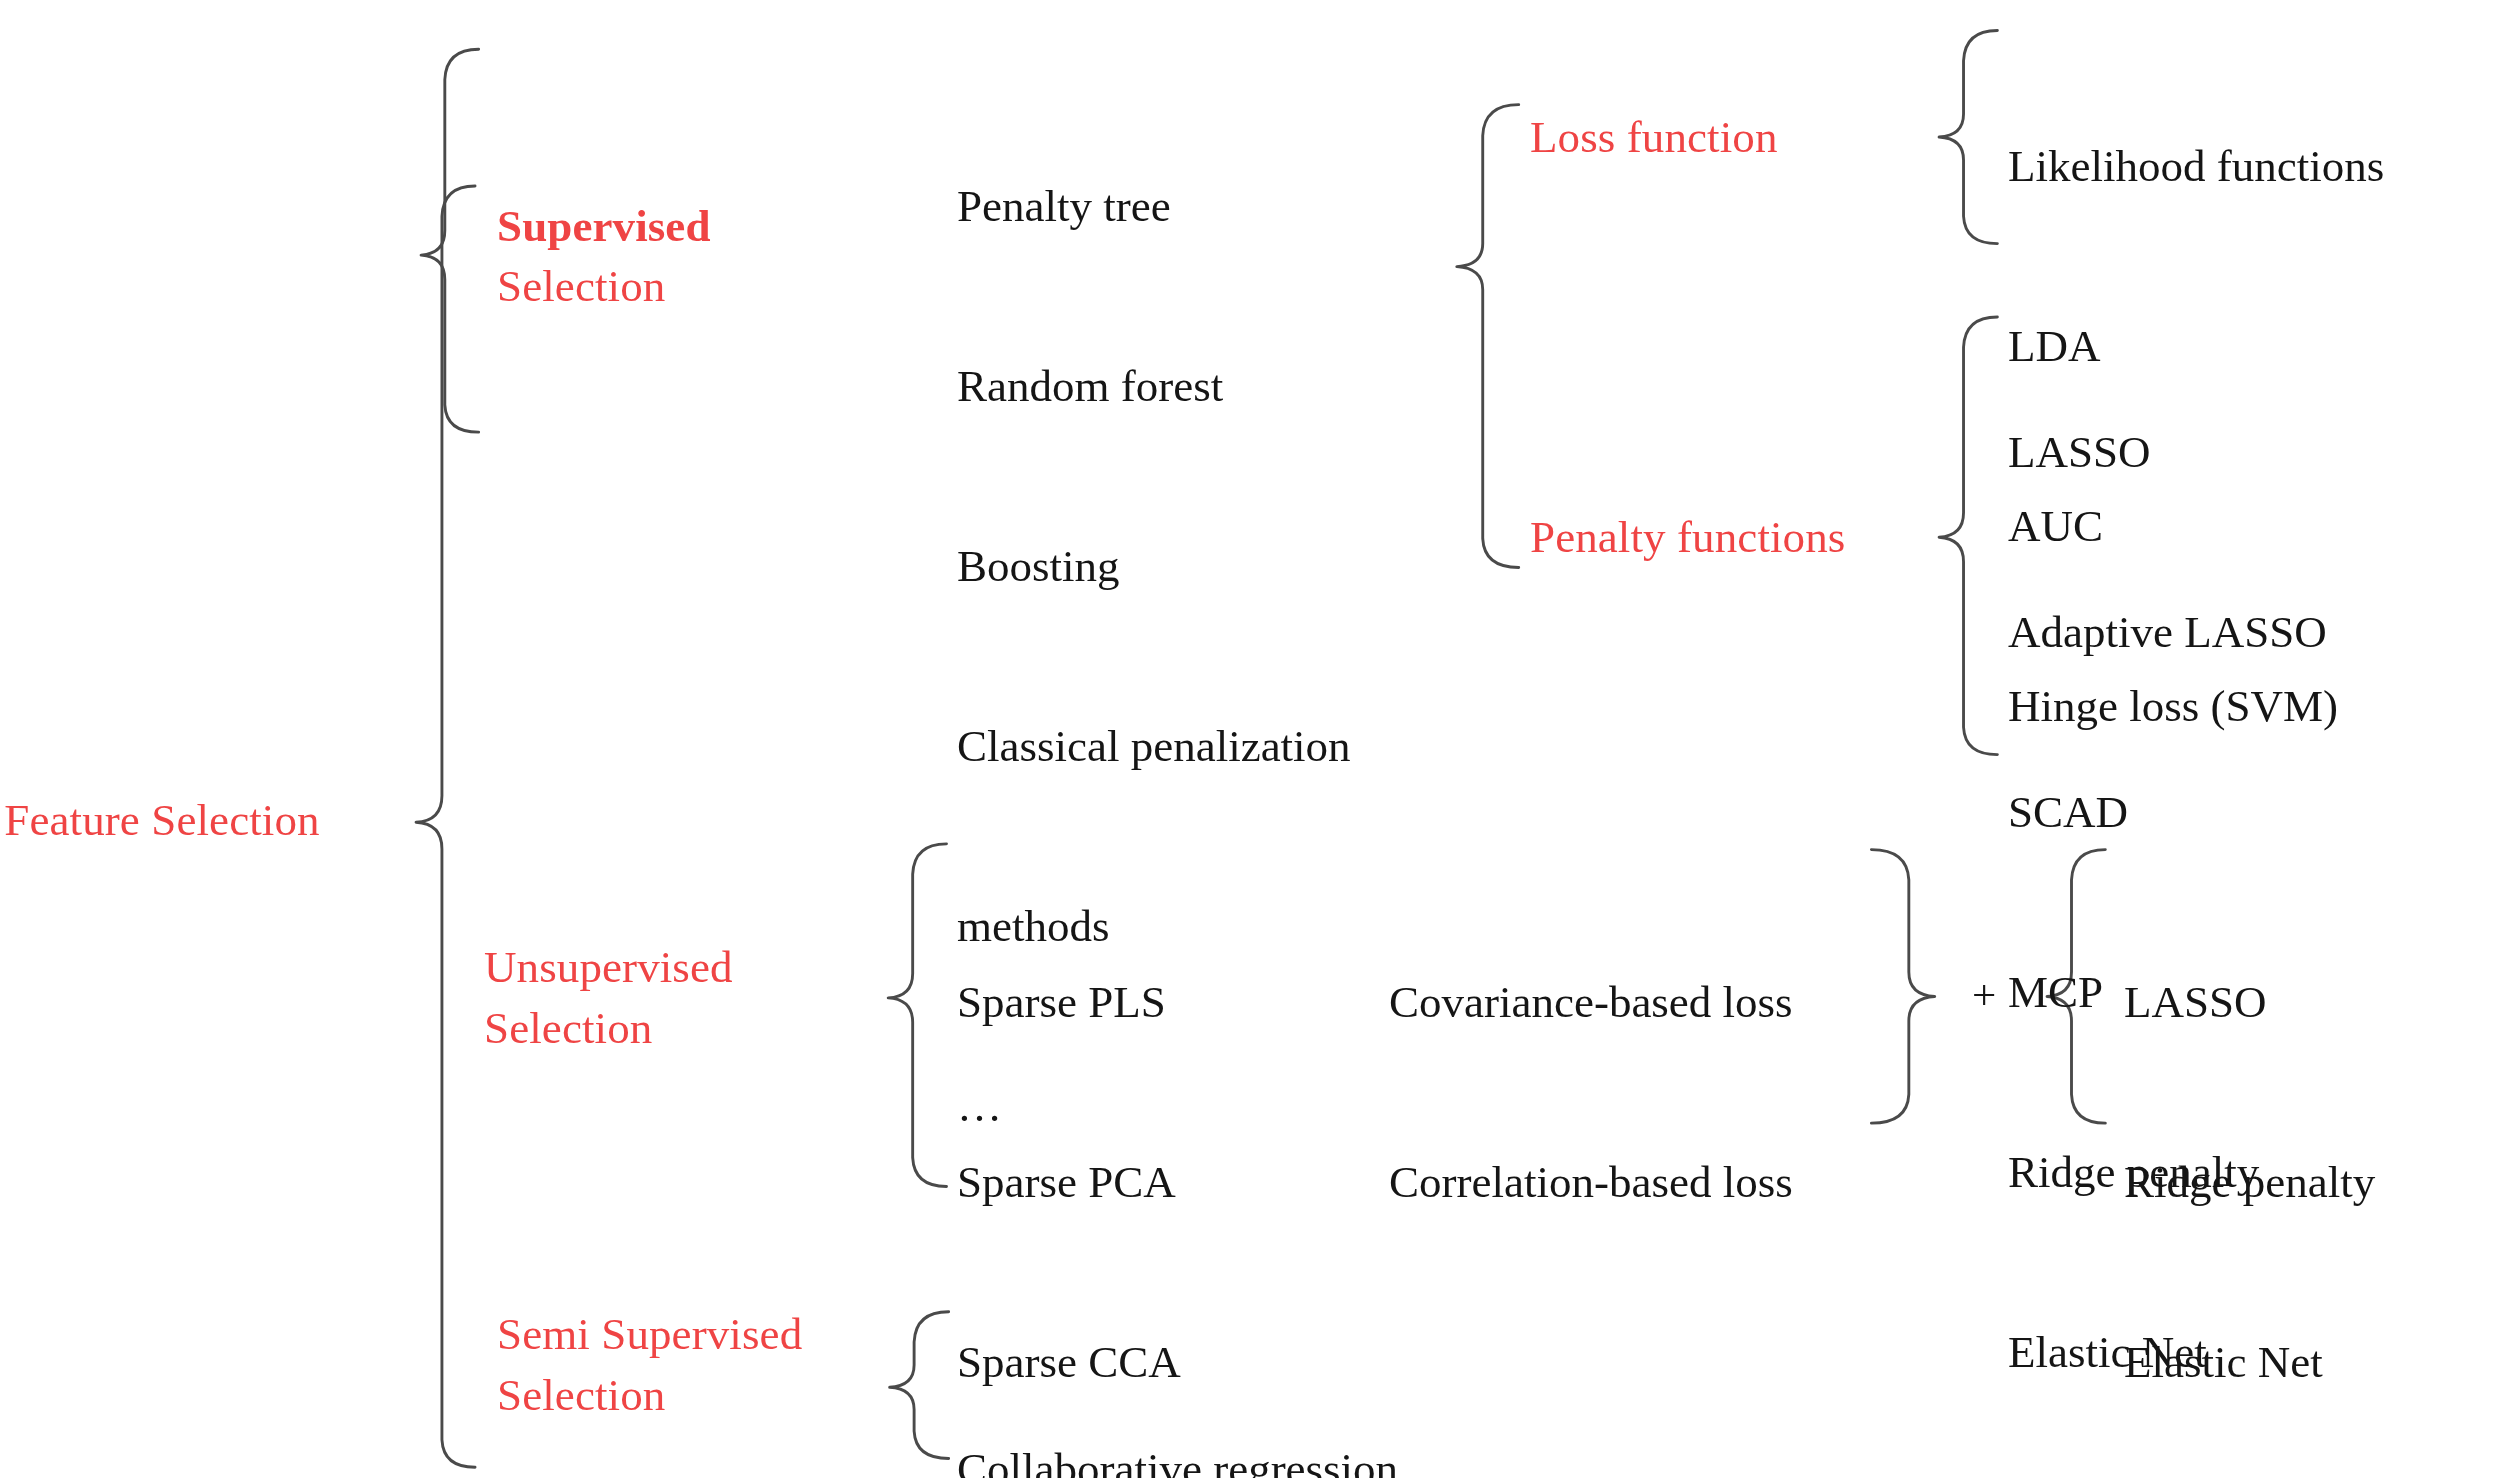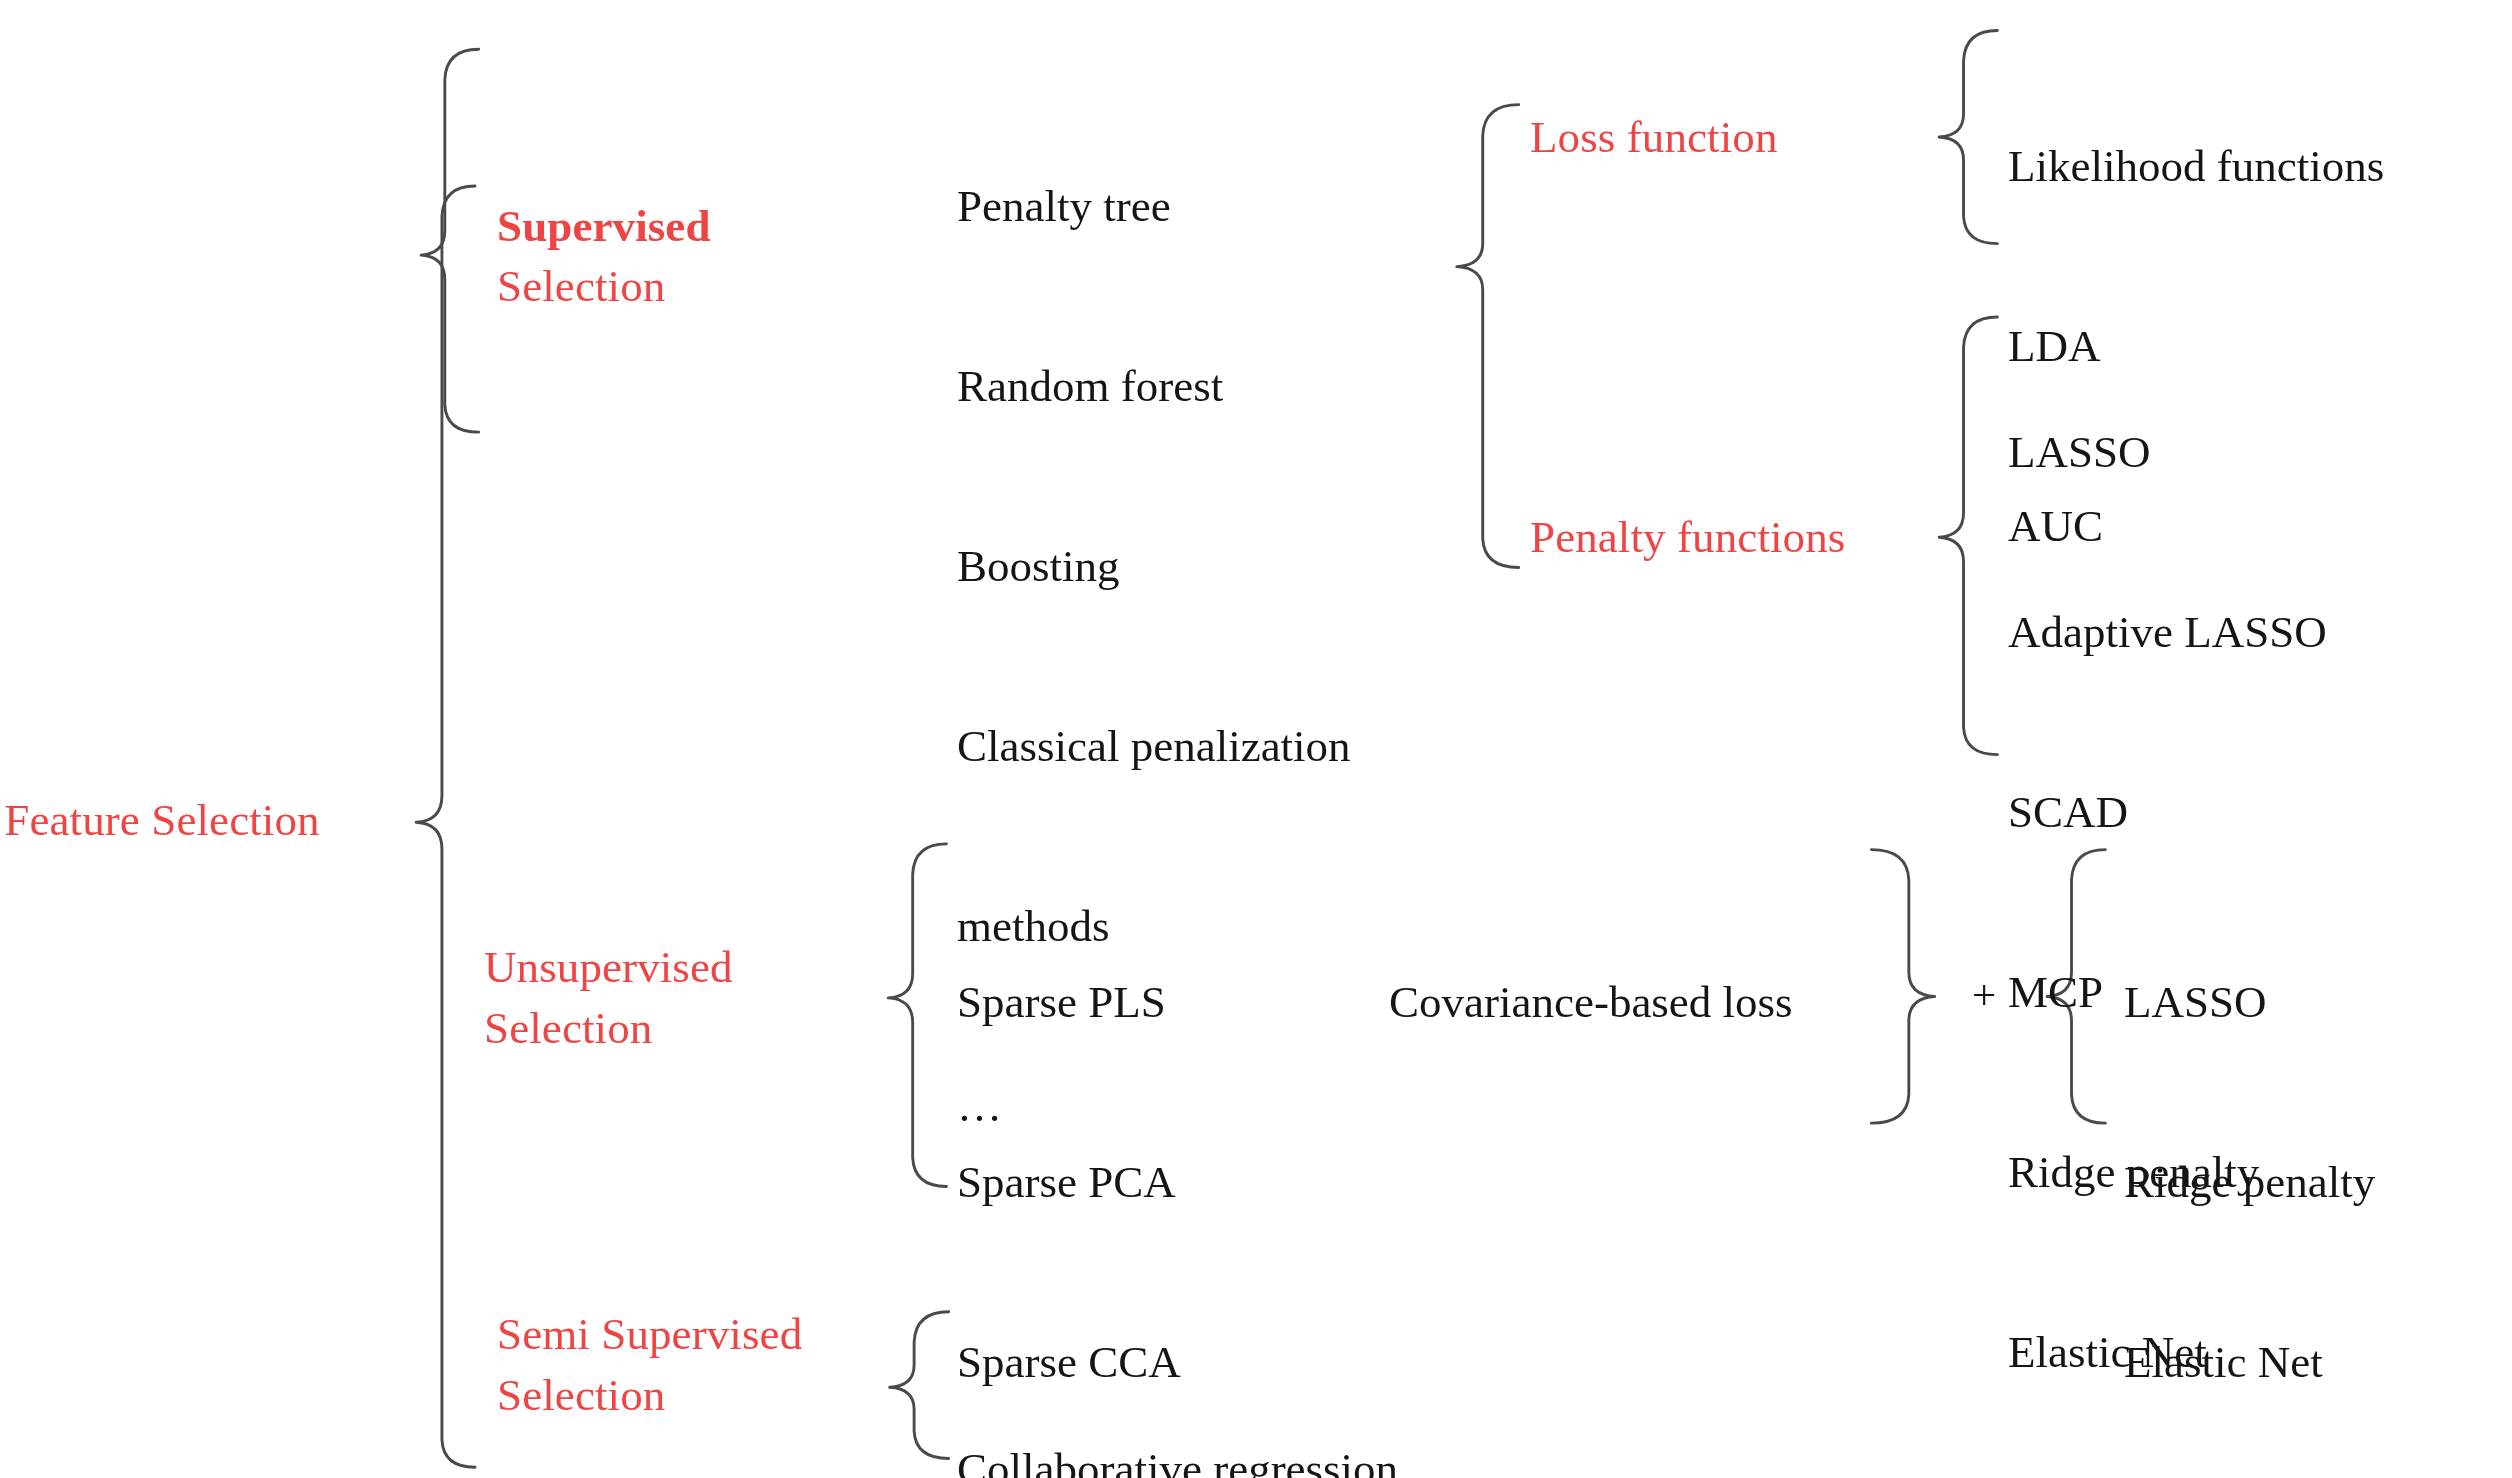--- a/index.html
+++ b/index.html
@@ -144,20 +144,21 @@
     <div>methods</div>
     <div>…</div>
   </div>
 
   <div class="txt" style="left:1530px; top:107px;">Loss function</div>
 
   <div class="list" style="left:2008px; top:16px;">
     <div>Likelihood functions</div>
     <div>LDA</div>
     <div>AUC</div>
+    <div>Hinge loss (SVM)</div>
   </div>
 
   <div class="txt" style="left:1530px; top:507px;">Penalty functions</div>
 
   <div class="list" style="left:2008px; top:302px;">
     <div>LASSO</div>
     <div>Adaptive LASSO</div>
     <div>SCAD</div>
     <div>MCP</div>
     <div>Ridge penalty</div>
@@ -173,20 +174,21 @@
     <div>Sparse PLS</div>
     <div>Sparse PCA</div>
     <div>Sparse CCA</div>
     
     
     
   </div>
 
   <div class="list" style="left:1389px; top:852px;">
     <div>Covariance-based loss</div>
+    <div>Correlation-based loss</div>
     
     
   </div>
 
   <div class="plus" style="left:1972px; top:973px;">+</div>
 
   <div class="list" style="left:2124px; top:852px;">
     <div>LASSO</div>
     <div>Ridge penalty</div>
     <div>Elastic Net</div>

